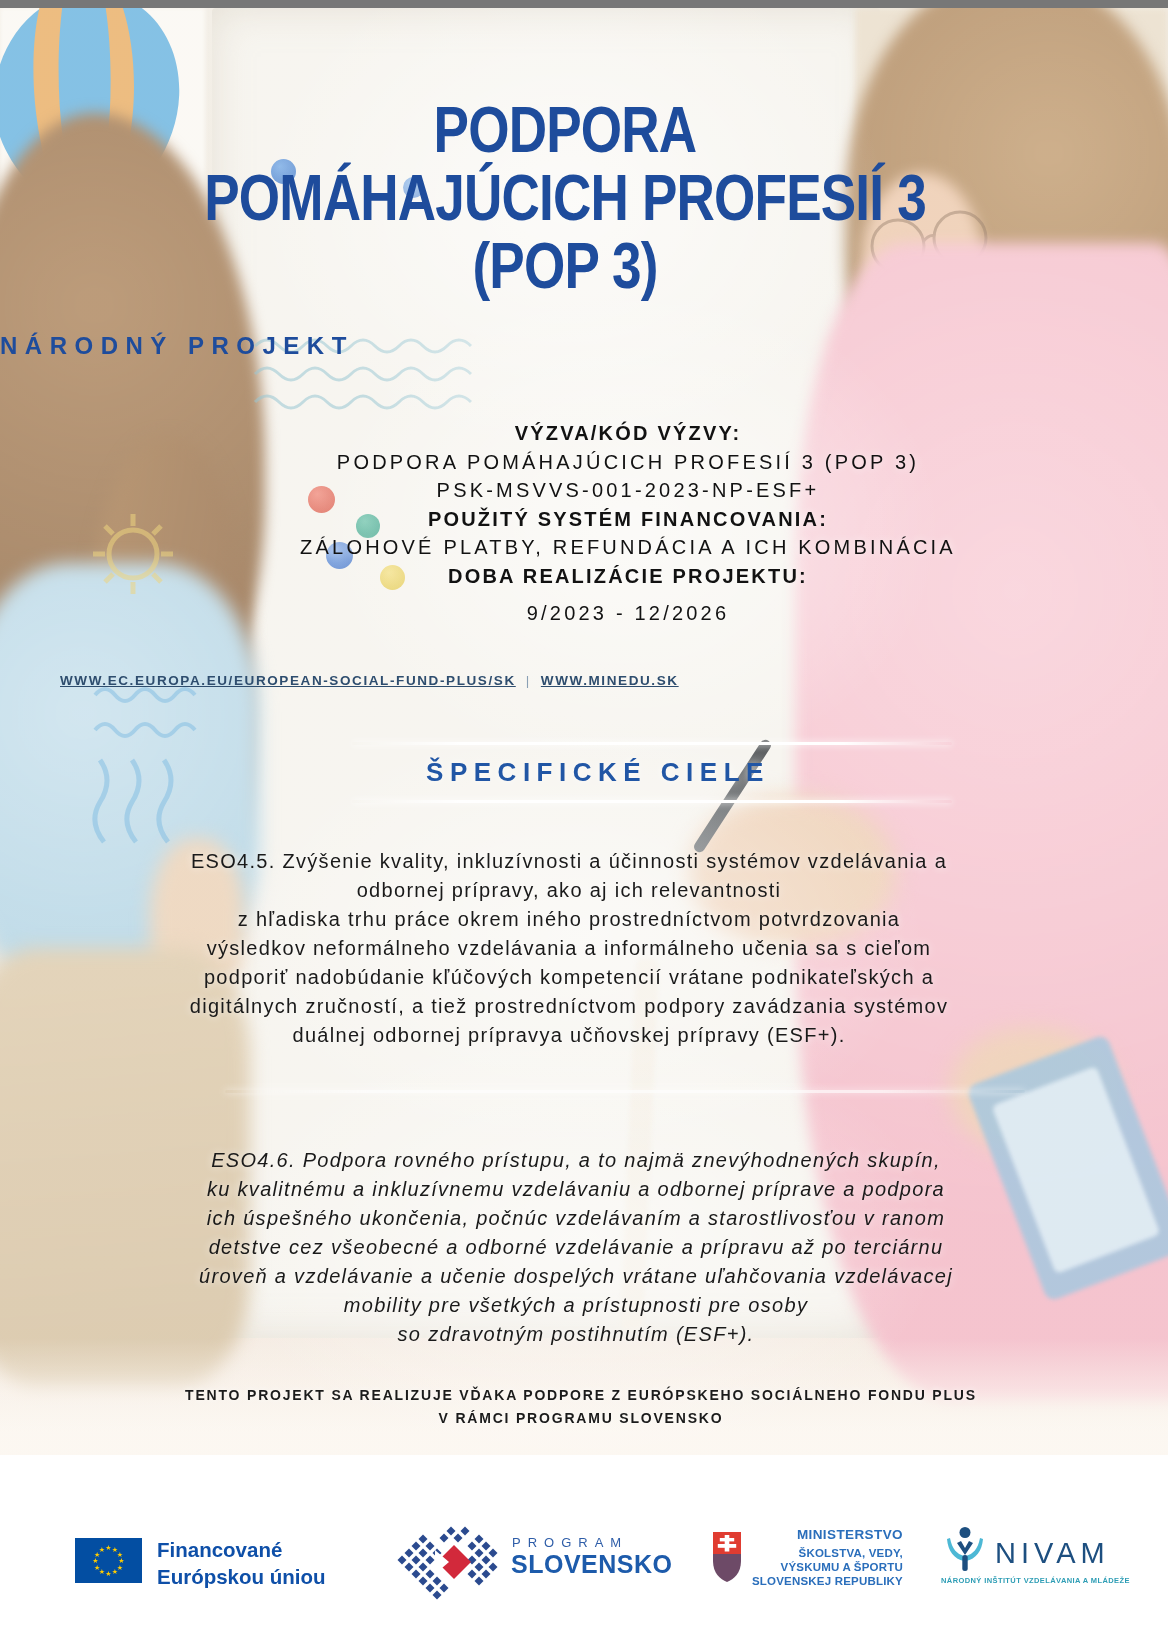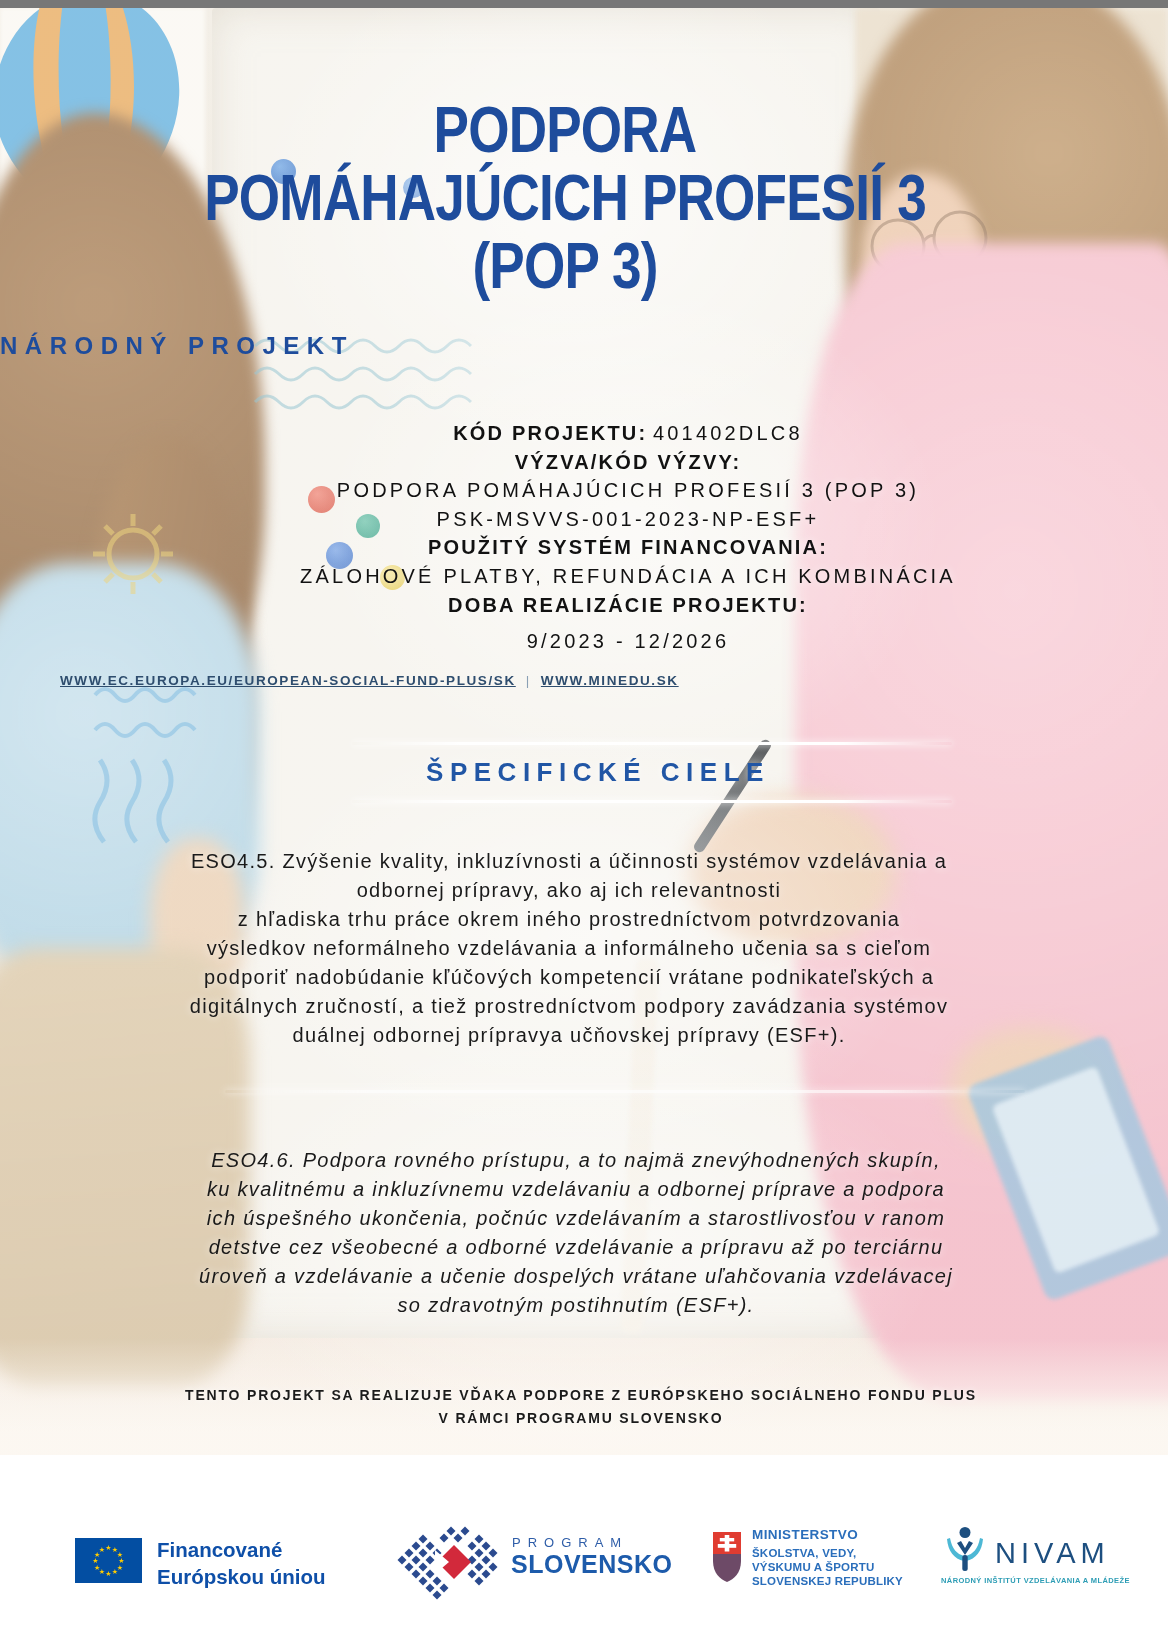--- a/index.html
+++ b/index.html
@@ -87,21 +87,21 @@
     text-shadow:0 0 6px rgba(255,255,255,.85);}
 
   
   .logo-band{position:absolute;left:0;bottom:0;width:1168px;height:203px;background:#fff;}
   .eu-flag{left:75px;top:83px;}
   .eu-text{left:157px;top:81px;font-size:20.5px;font-weight:bold;color:#0e4fa8;line-height:27px;}
   .prog-mosaic{left:388px;top:69px;}
   .prog-text1{left:512px;top:80px;font-size:13px;letter-spacing:7px;color:#2e5da8;}
   .prog-text2{left:511px;top:95px;font-size:25px;font-weight:bold;letter-spacing:.5px;color:#1d5bab;}
   .min-shield{left:712px;top:76px;}
-  .min-text{left:752px;top:72px;color:#2a6ebb;}
+  .min-text{left:752px;top:72px;color:#2a6ebb;text-align:right;}
   .min-l1{font-size:13.5px;font-weight:bold;letter-spacing:.4px;margin-bottom:4px;}
   .min-l{font-size:11.5px;font-weight:bold;line-height:14px;letter-spacing:.2px;}
   .nivam-icon{left:945px;top:71px;}
   .nivam-name{left:995px;top:82px;font-size:29px;letter-spacing:5px;color:#1d4f80;}
   .nivam-tagline{left:941px;top:121px;font-size:7.5px;font-weight:bold;
     letter-spacing:.4px;color:#2d9db5;}
 </style>
 </head>
 <body>
 
@@ -172,24 +172,20 @@
   </div>
 
   <header class="abs title-block">
     <div class="title-line">PODPORA</div>
     <div class="title-line">POMÁHAJÚCICH PROFESIÍ 3</div>
     <div class="title-line">(POP 3)</div>
   </header>
   <div class="abs subtitle">NÁRODNÝ PROJEKT</div>
 
   <section class="abs project-info">
-    <div>
-      <span class="pi-label">KÓD PROJEKTU:</span>
-      <span class="pi-value">401402DLC8</span>
-    </div>
     <div class="pi-label">VÝZVA/KÓD VÝZVY:</div>
     <div class="pi-value">PODPORA POMÁHAJÚCICH PROFESIÍ 3 (POP 3)</div>
     <div class="pi-value">PSK-MSVVS-001-2023-NP-ESF+</div>
     <div class="pi-label">POUŽITÝ SYSTÉM FINANCOVANIA:</div>
     <div class="pi-value">ZÁLOHOVÉ PLATBY, REFUNDÁCIA A ICH KOMBINÁCIA</div>
     <div class="pi-label">DOBA REALIZÁCIE PROJEKTU:</div>
     <div class="pi-value pi-date">9/2023 - 12/2026</div>
   </section>
 
   <div class="abs links-row">
@@ -211,20 +207,21 @@
     </div>
 
   <div class="divider" style="left:225px;width:800px;top:1082px;opacity:.7;"></div>
 
   <div class="abs para para-46">
       <div>ESO4.6. Podpora rovného prístupu, a to najmä znevýhodnených skupín,</div>
       <div>ku kvalitnému a inkluzívnemu vzdelávaniu  a odbornej príprave a podpora</div>
       <div>ich úspešného ukončenia, počnúc vzdelávaním a starostlivosťou v ranom</div>
       <div>detstve cez všeobecné a odborné vzdelávanie a prípravu až po terciárnu</div>
       <div>úroveň a vzdelávanie a učenie dospelých vrátane uľahčovania  vzdelávacej</div>
+      <div>mobility pre všetkých a prístupnosti pre osoby</div>
       <div>so zdravotným postihnutím (ESF+).</div>
     </div>
 
   <div class="abs footer-note">
     <div>TENTO PROJEKT SA REALIZUJE VĎAKA  PODPORE Z EURÓPSKEHO SOCIÁLNEHO FONDU PLUS</div>
     <div>V RÁMCI PROGRAMU SLOVENSKO</div>
   </div>
 
   <div class="logo-band">
 

